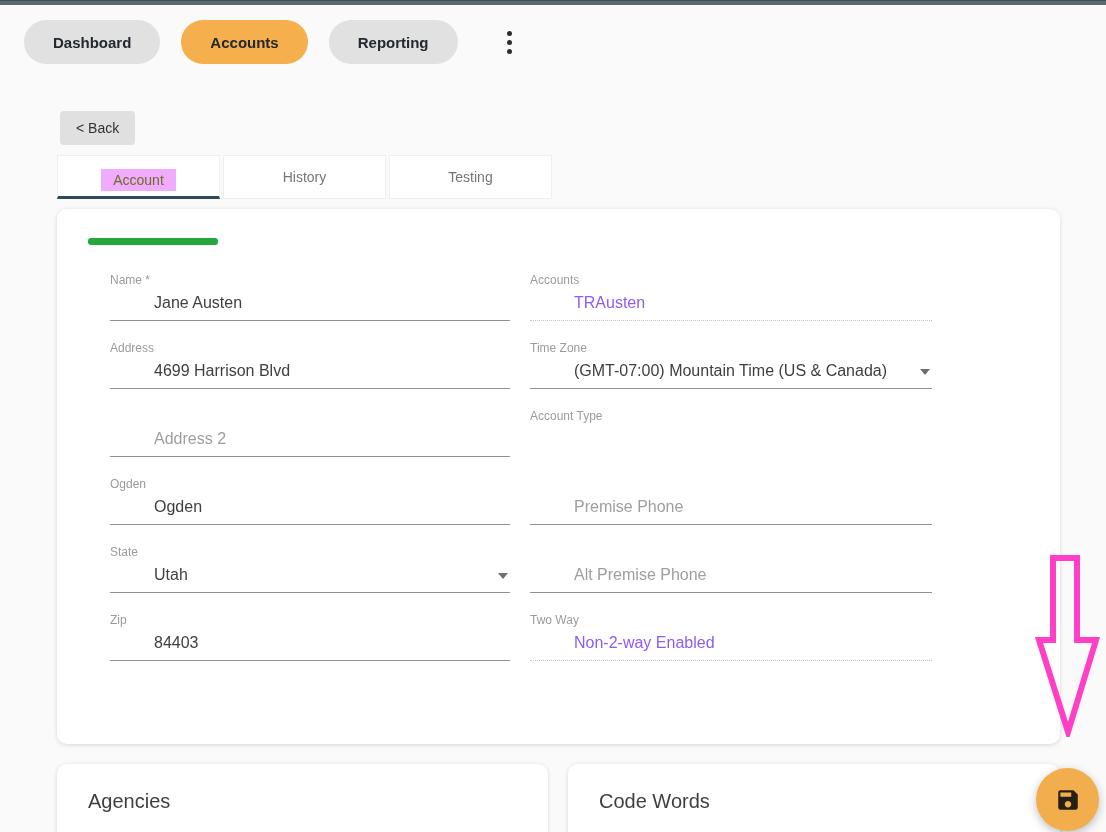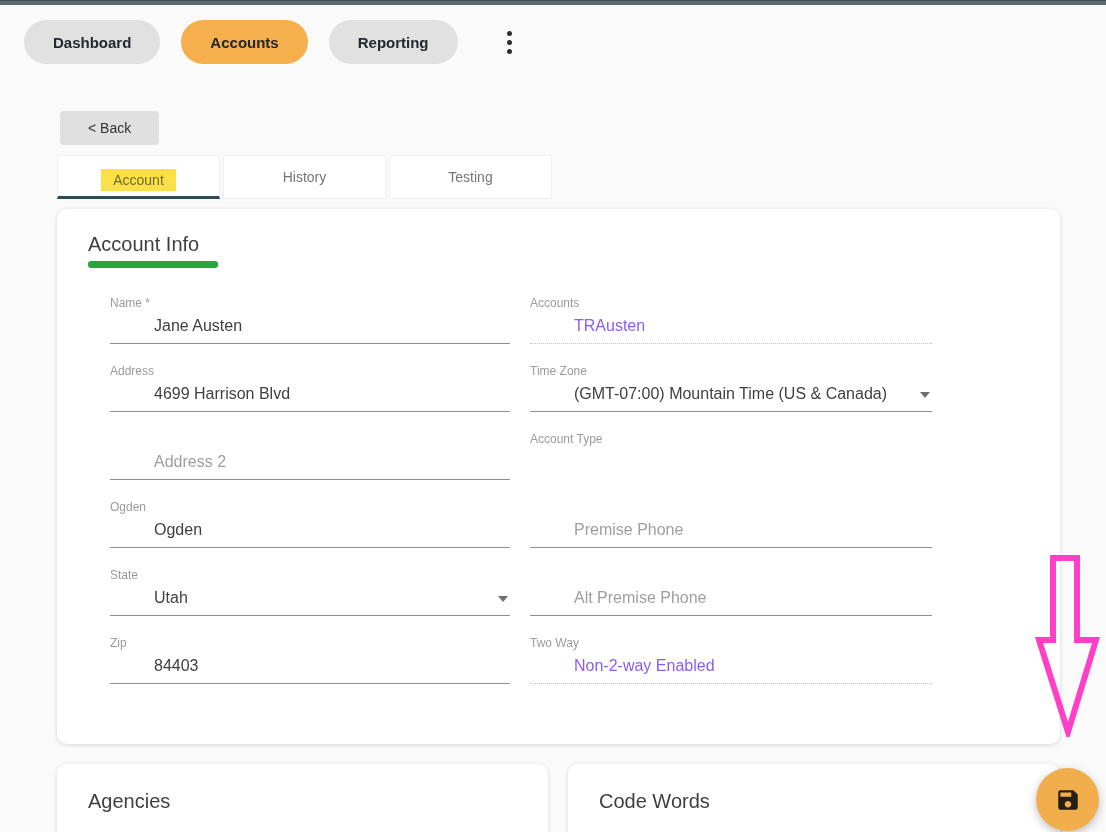--- a/index.html
+++ b/index.html
@@ -22,34 +22,34 @@
     padding: 0 29px; margin-right: 21px; cursor: pointer;
   }
   .pill.active { background: #f5b04d; }
   .kebab { margin-left: 20px; display: flex; flex-direction: column; gap: 4px; padding: 6px 8px; cursor: pointer; background: none; border: none; }
   .kebab .dot { width: 5px; height: 5px; border-radius: 50%; background: #2d2d2d; }
 
   
   .back-row { margin: 47px 0 0 60px; }
   .back-btn {
     background: #e0e0e0; border: none; border-radius: 4px;
-    padding: 9px 28px; font-size: 14px; color: #333; cursor: pointer;
+    padding: 9px 16px; font-size: 14px; color: #333; cursor: pointer;
     font-family: "Liberation Sans", sans-serif;
   }
 
   
   .tabs { display: flex; margin: 10px 0 0 57px; }
   .tab {
     width: 163px; height: 44px; background: #fff;
     border: 1px solid #efefef; margin-right: 3px;
     display: flex; align-items: center; justify-content: center;
     font-size: 14px; color: #757575; cursor: pointer;
   }
   .tab.active { border-bottom: 3px solid #2e4a56; }
-  .tab .hl { background: #fde047; color: #6e6c28; padding: 3px 12px; margin-top: 8px; }
+  .tab .hl { background: #f0abfc; color: #6e6c28; padding: 3px 12px; margin-top: 8px; }
 
   
   .card { background: #fff; border-radius: 10px; box-shadow: 0 1px 5px rgba(0,0,0,.14); }
   .main-card { margin: 10px 0 0 57px; width: 1003px; height: 535px; padding: 24px 30px 0 31px; }
   .card-title { font-size: 20px; color: #3f3f3f; font-weight: 400; margin: 0; }
   .green-underline { width: 130px; height: 7px; background: #25a73e; border-radius: 3px; margin-top: 5px; }
 
   
   .form-grid {
     display: grid; grid-template-columns: 400px 402px;
@@ -115,21 +115,20 @@
   </div>
   <div class="tab">
     <span>History</span>
   </div>
   <div class="tab">
     <span>Testing</span>
   </div>
 </div>
 
 <div class="card main-card">
-  <h1 class="card-title">Account Info</h1>
   <div class="green-underline"></div>
 
   <div class="form-grid">
 
     <div class="field">
       <div class="flabel">Name *</div>
       <div class="control">
         <input value="Jane Austen" style="">
       </div>
     </div>

